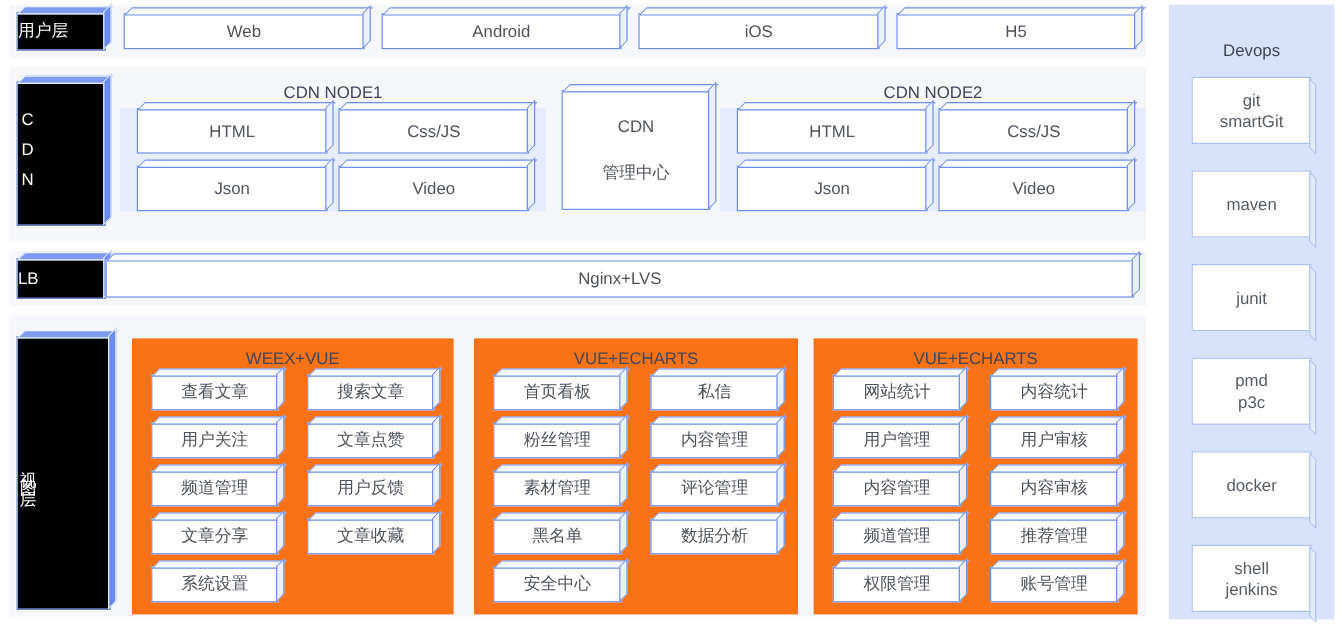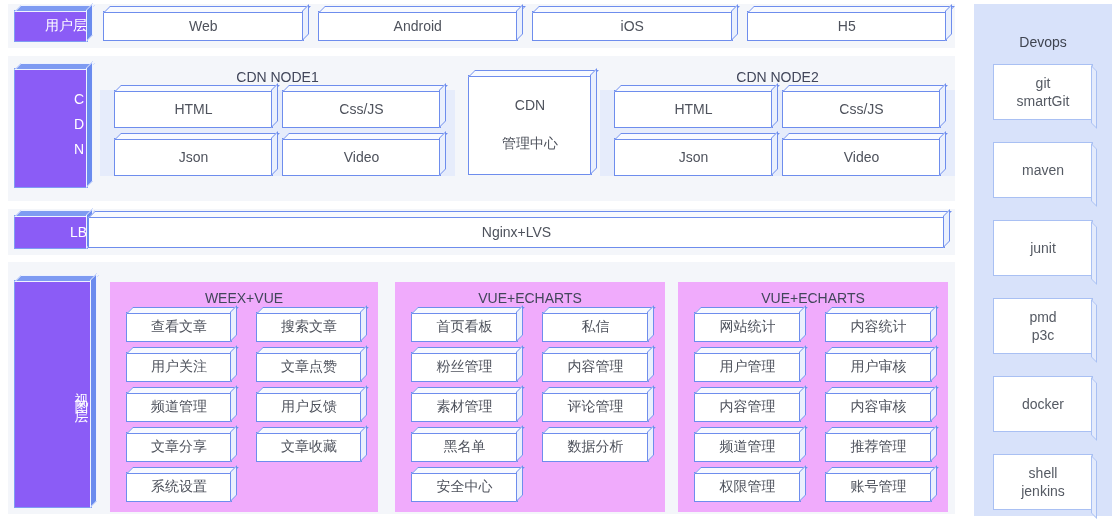--- a/index.html
+++ b/index.html
@@ -20,22 +20,22 @@
          display:flex; align-items:center; justify-content:center;
          color:#4e525c; font-size:14px; white-space:nowrap; }
   .b3d::before { content:""; position:absolute; left:-1px; right:-1px; top:-6px; height:5px;
          background:#f8faff; border:1px solid #6e8ded;
          transform:skewX(-45deg); transform-origin:left bottom; }
   .b3d::after { content:""; position:absolute; top:-1px; bottom:-1px; right:-6px; width:5px;
          background:#eaf0fd; border:1px solid #6e8ded;
          transform:skewY(-45deg); transform-origin:left top; }
 
   
-  .slab { position:relative; background:#8b5cf6; border:1px solid #7f9cf3; color:#fff;
-          display:flex; align-items:center; justify-content:flex-end; font-size:14px; }
+  .slab { position:relative; background:#000000; border:1px solid #7f9cf3; color:#fff;
+          display:flex; align-items:center; justify-content:flex-start; font-size:14px; }
   .slab::before { content:""; position:absolute; left:-1px; right:-1px; top:-6px; height:5px;
           background:#7e9bf2; border:1px solid #eef3ff;
           transform:skewX(-45deg); transform-origin:left bottom; }
   .slab::after { content:""; position:absolute; top:-1px; bottom:-1px; right:-6px; width:5px;
           background:#6a8bee; border:1px solid #eef3ff;
           transform:skewY(-45deg); transform-origin:left top; }
   .vtext { writing-mode:vertical-lr; text-orientation:upright; letter-spacing:9px; }
 
   
   .slab-user { width:74px; height:32px; margin-left:6px; }
@@ -54,21 +54,21 @@
   .np2 { left:592px; width:355px; }
   .cdn-center { position:absolute; left:460px; top:19px; width:124px; height:100px;
                 flex-direction:column; row-gap:22px; white-space:normal; text-align:center; }
 
   
   .slab-lb { width:74px; height:34px; margin-left:6px; }
   .lb-box { flex:1; height:32px; margin-right:10px; }
 
   
   .slab-view { position:absolute; left:6px; top:18px; width:78px; height:228px; }
-  .vgroup { position:absolute; top:20px; height:230px; background:#f0abfc; }
+  .vgroup { position:absolute; top:20px; height:230px; background:#f97316; }
   .vg1 { left:102px; width:268px; }
   .vg2 { left:387px; width:270px; }
   .vg3 { left:670px; width:270px; }
   .vgroup .gtitle { margin-top:8px; height:20px; text-align:center;
                     font-size:14px; color:#41465a; }
   .vgrid { display:grid; grid-template-columns:1fr 1fr; gap:10px 24px; padding:2px 16px 0; }
   .vgrid .b3d { height:30px; }
 
   
   .devops { position:absolute; left:974px; top:4px; width:138px; height:512px; background:#d8e2fa; }

